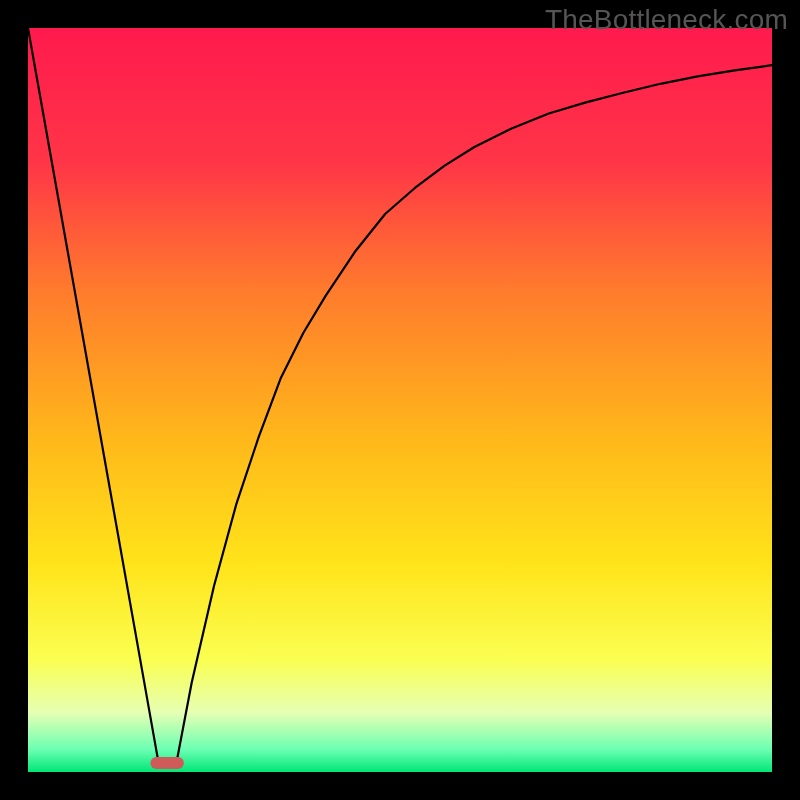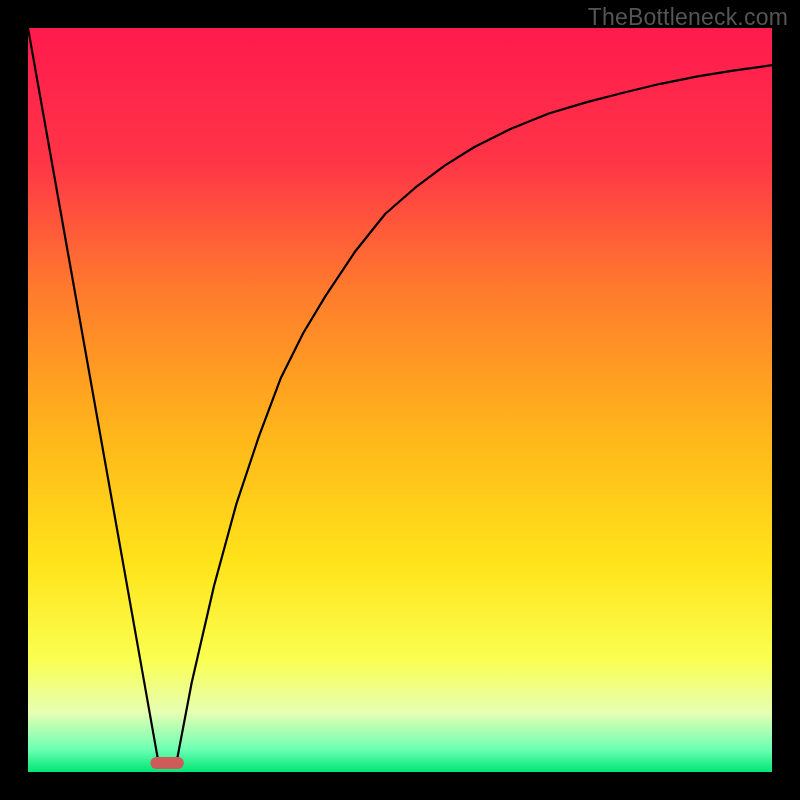--- a/index.html
+++ b/index.html
@@ -14,21 +14,21 @@
     position: relative;
     width: 800px;
     height: 800px;
     background: #000;
   }
   .watermark {
     position: absolute;
     top: 4px;
     right: 12px;
     color: #555;
-    font-size: 23px;
+    font-size: 28px;
     font-family: Arial, sans-serif;
     font-weight: 400;
     letter-spacing: 0.2px;
     z-index: 5;
     text-align: right;
   }
   .plot {
     position: absolute;
     left: 28px;
     top: 28px;

